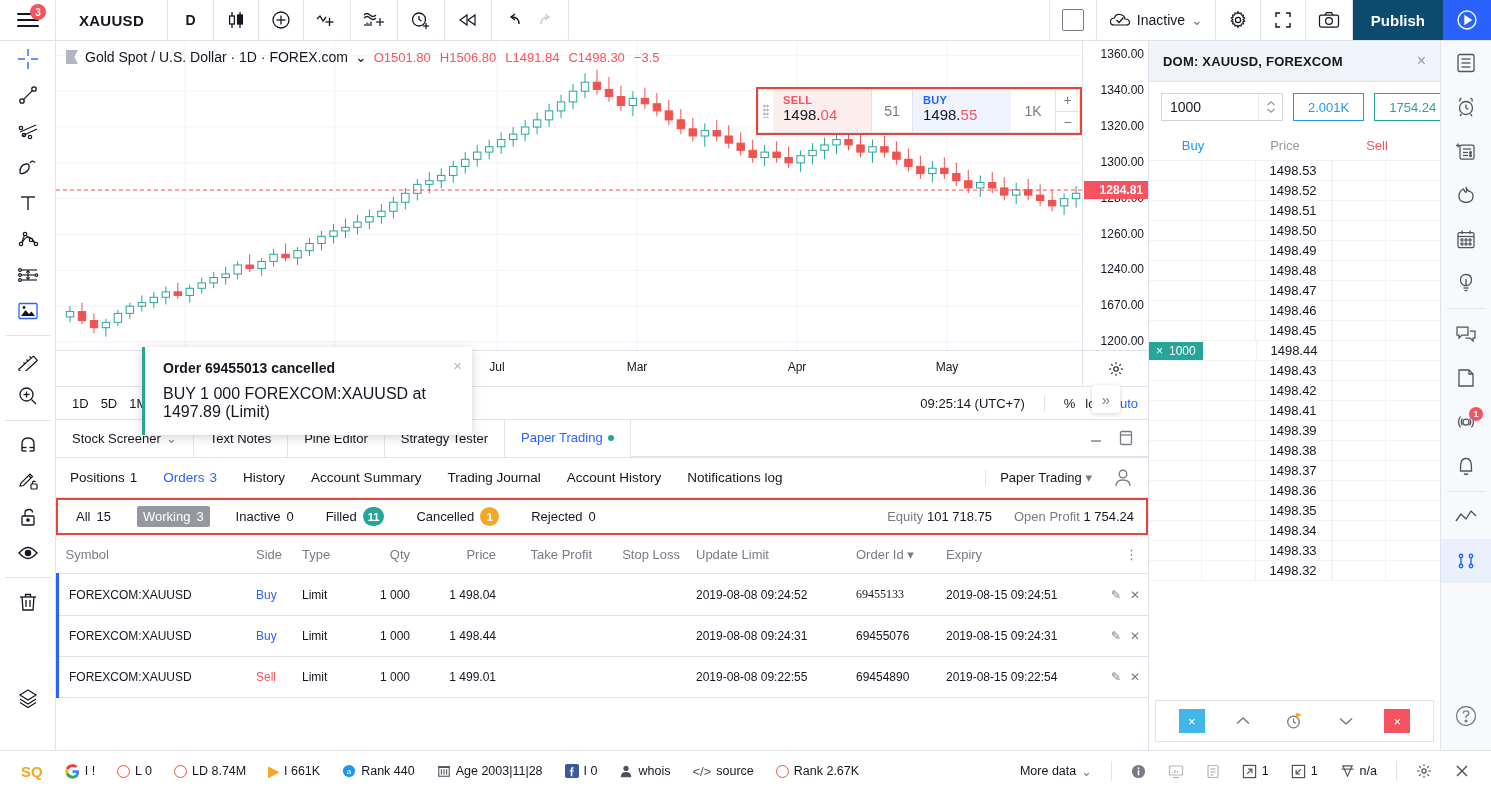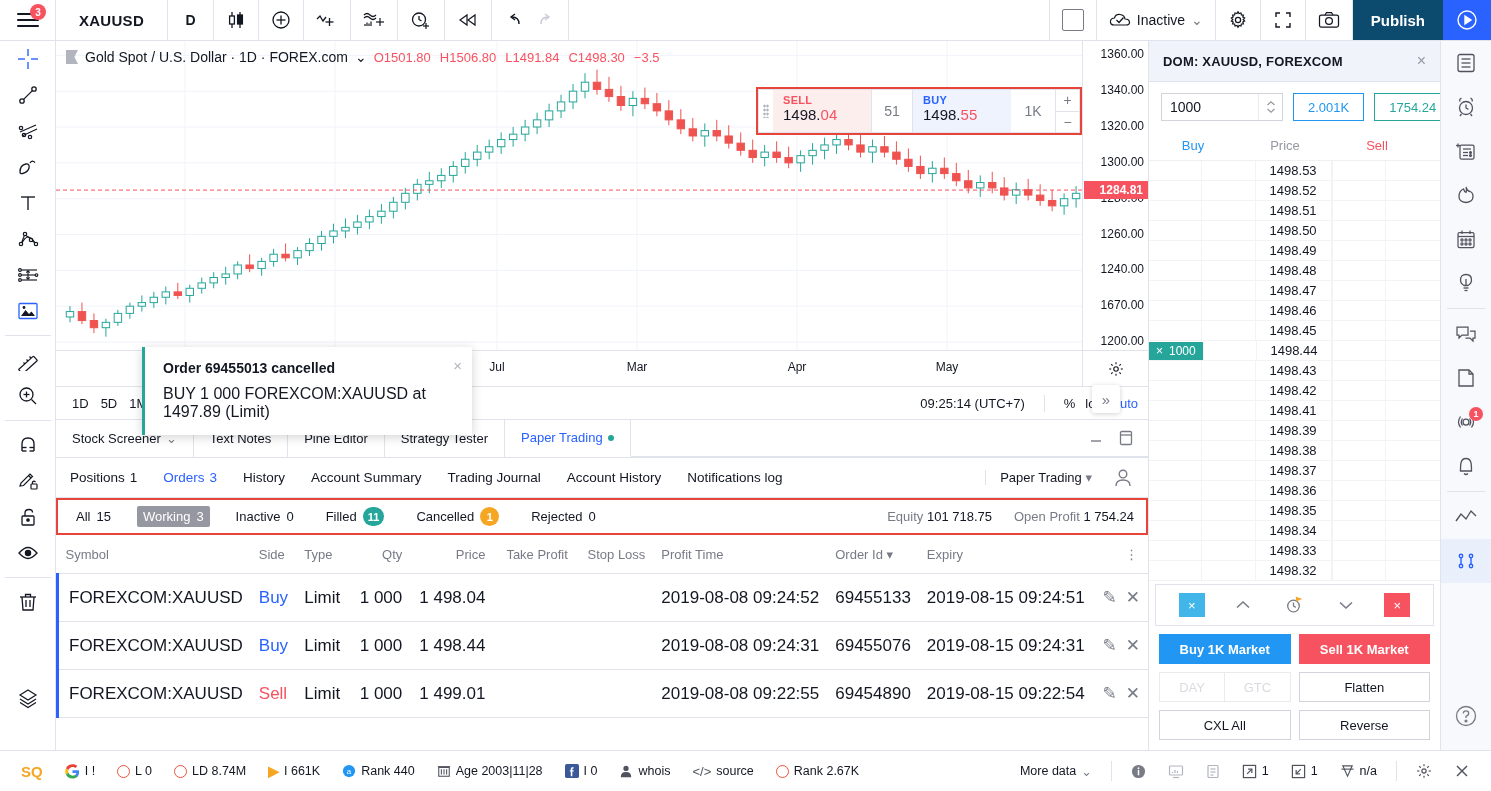--- a/index.html
+++ b/index.html
@@ -124,21 +124,21 @@
       display:inline-flex; align-items:center; justify-content:center; padding:0 5px; }
   .pill.green { background:#26a69a; }
   .pill.orange { background:#f5a623; }
   .fb-right { margin-left:auto; display:flex; gap:22px; color:#787b86; font-size:13px; }
   .fb-right b { color:#131722; font-weight:normal; }
 
   .tablewrap { flex:1; overflow:hidden; }
   table.orders { width:100%; border-collapse:collapse; }
   table.orders th { font-size:13px; color:#787b86; font-weight:normal; text-align:left; padding:12px 8px 11px;
       border-bottom:1px solid #e0e3eb; white-space:nowrap; }
-  table.orders td { font-size:17px; color:#131722; padding:13px 8px; border-bottom:1px solid #e0e3eb; white-space:nowrap; }
+  table.orders td { font-size:12px; color:#131722; padding:13px 8px; border-bottom:1px solid #e0e3eb; white-space:nowrap; }
   table.orders tr td:first-child { border-left:3px solid #2962ff; padding-left:10px; }
   .side-buy { color:#2962ff; }
   .side-sell { color:#f7525f; }
   .rowacts { color:#787b86; display:flex; gap:9px; justify-content:flex-end; }
 
   
   .dom { width:292px; border-left:1px solid #e0e3eb; display:flex; flex-direction:column; background:#fff; flex:none; }
   .dom-hd { height:41px; background:#f0f3fa; display:flex; align-items:center; padding:0 14px;
       border-bottom:1px solid #e0e3eb; flex:none; }
   .dom-hd .t { font-size:13px; font-weight:bold; color:#131722; letter-spacing:.2px; }
@@ -904,37 +904,37 @@
           <table class="orders">
             <thead>
                 <tr id="thead-row">
                   <th style="text-align: left;">Symbol</th>
                   <th style="text-align: left; width: 46px;">Side</th>
                   <th style="text-align: left; width: 62px;">Type</th>
                   <th style="text-align: right; width: 62px;">Qty</th>
                   <th style="text-align: right; width: 86px;">Price</th>
                   <th style="text-align: right; width: 96px;">Take Profit</th>
                   <th style="text-align: right; width: 88px;">Stop Loss</th>
-                  <th style="text-align: left; width: 160px;">Profit Time</th>
+                  <th style="text-align: left; width: 160px;">Update Limit</th>
                   <th style="text-align: left; width: 90px;">Order Id ▾</th>
                   <th style="text-align: left; width: 150px;">Expiry</th>
                   <th style="text-align: right; width: 60px;"><span style="color:#787b86;letter-spacing:2px">⋮</span></th>
                 </tr>
               </thead>
             <tbody id="tbody">
                 <tr>
                   <td style="text-align: left;">FOREXCOM:XAUUSD</td>
                   <td style="text-align: left;"><span class="side-buy">Buy</span></td>
                   <td style="text-align: left;">Limit</td>
                   <td style="text-align: right;">1 000</td>
                   <td style="text-align: right;">1 498.04</td>
                   <td style="text-align: right;"></td>
                   <td style="text-align: right;"></td>
                   <td style="text-align: left;">2019-08-08 09:24:52</td>
-                  <td style="text-align: right;">69455133</td>
+                  <td style="text-align: left; font-family: Liberation Serif, serif;">69455133</td>
                   <td style="text-align: left;">2019-08-15 09:24:51</td>
                   <td>
                     <span class="rowacts">
                       <span>✎</span>
                       <span>✕</span>
                     </span>
                   </td>
                 </tr>
                 <tr>
                   <td style="text-align: left;">FOREXCOM:XAUUSD</td>
@@ -1171,31 +1171,20 @@
             <path d="M11.5 1.5 L15.5 3 L11.5 4.5 Z" fill="#f5a623" stroke="#f5a623"></path>
             </svg>
           </span>
         <span class="navb plain">
           <svg width="16" height="12" viewBox="0 0 16 12" fill="none" stroke="#787b86" stroke-width="1.6">
               <path d="M2 3.5 L8 9 L14 3.5"></path>
             </svg>
           </span>
         <span class="navb red">×</span>
       </div>
-      <div class="dom-actions">
-        <span class="abtn buy">Buy 1K Market</span>
-        <span class="abtn sell">Sell 1K Market</span>
-        <span class="daygtc">
-          <div>DAY</div>
-          <div>GTC</div>
-        </span>
-        <span class="abtn">Flatten</span>
-        <span class="abtn">CXL All</span>
-        <span class="abtn">Reverse</span>
-      </div>
     </div>
 
     <div class="rightrail">
       <div class="rr-item">
         <svg width="22" height="22" viewBox="0 0 22 22" fill="none" stroke="#50535e" stroke-width="1.3">
           <rect x="3" y="2.5" width="16" height="17" rx="2"></rect>
             <line x1="6.5" y1="7" x2="15.5" y2="7"></line>
           <line x1="6.5" y1="11" x2="15.5" y2="11"></line>
             <line x1="6.5" y1="15" x2="15.5" y2="15"></line>
           </svg>

